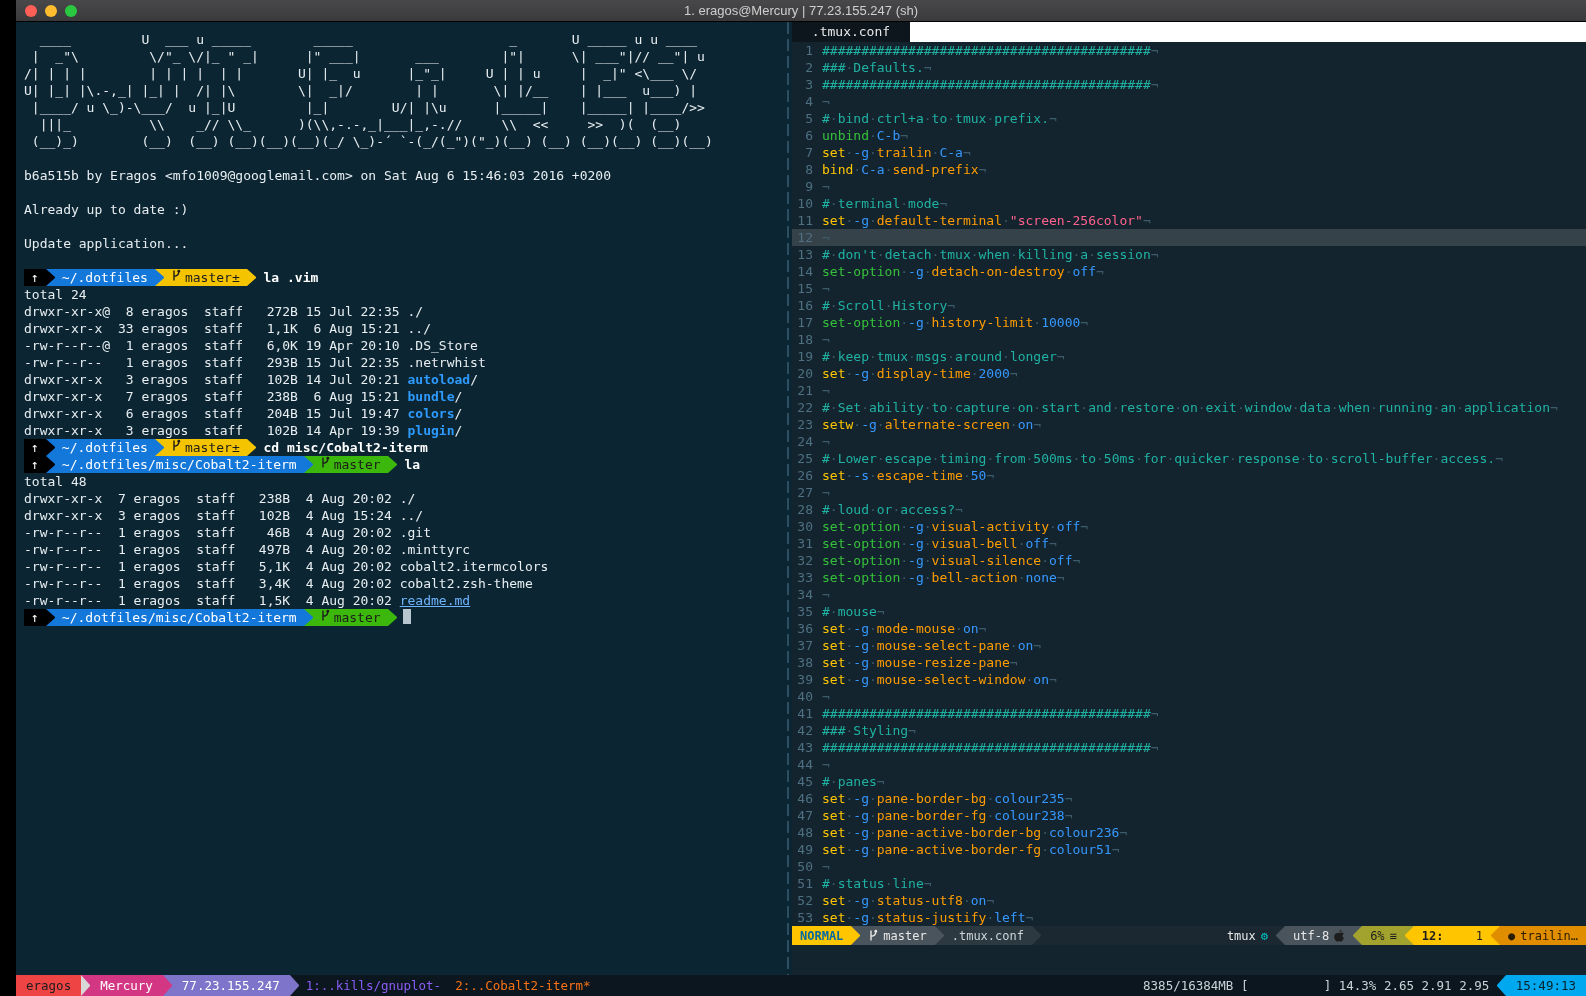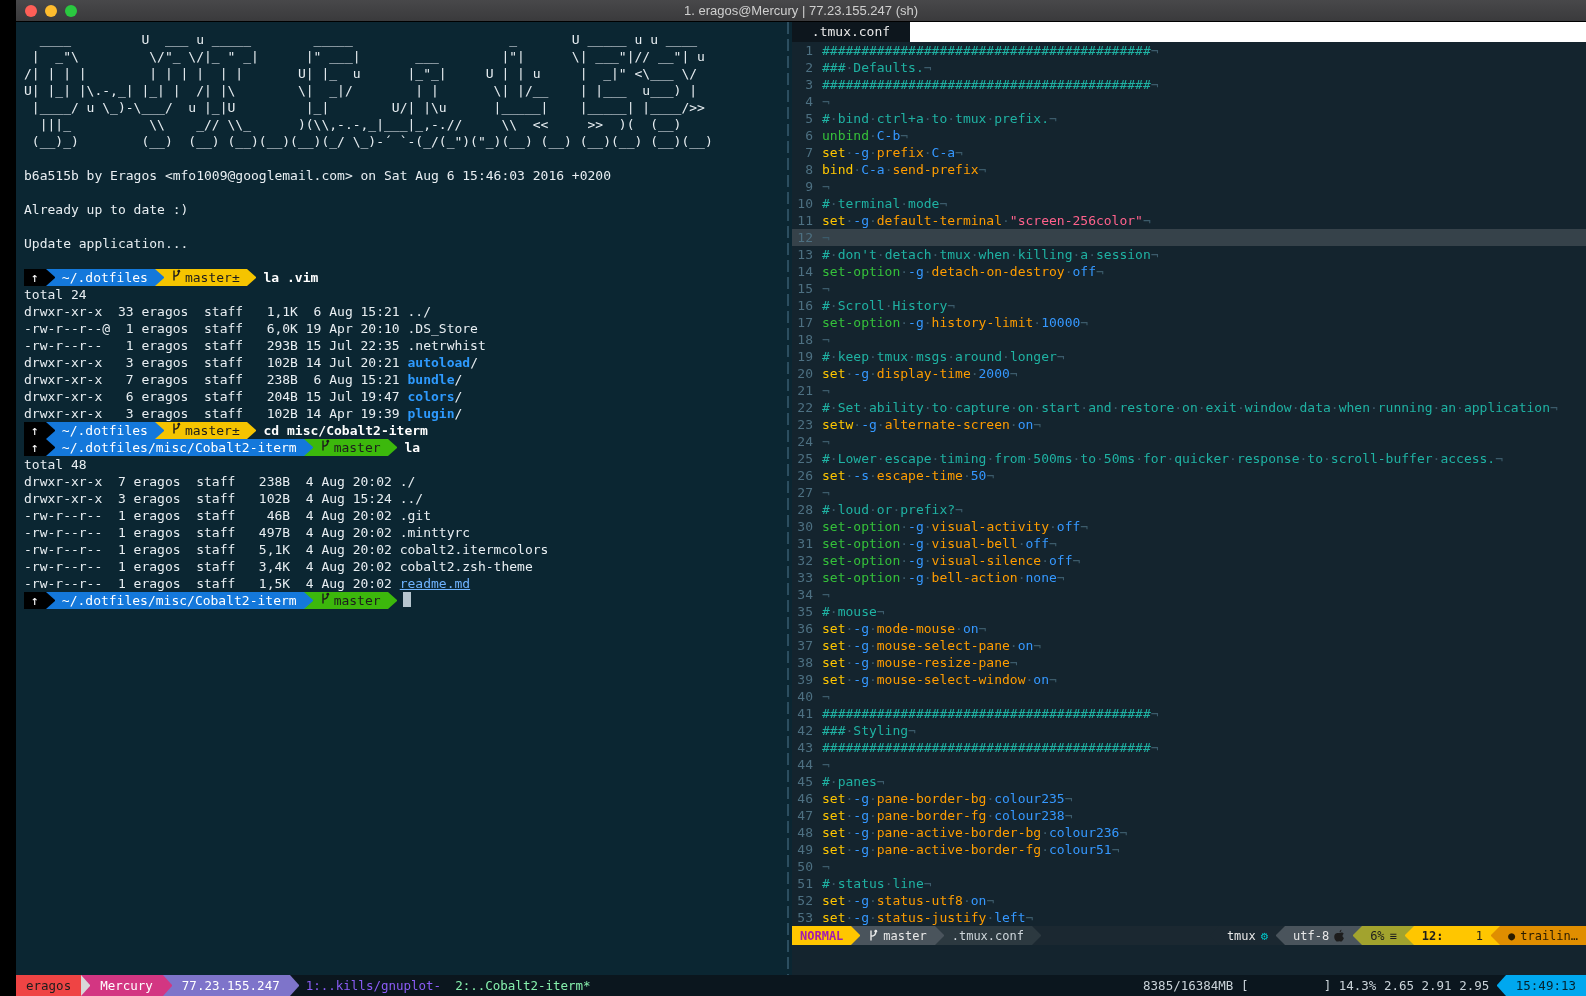--- a/index.html
+++ b/index.html
@@ -90,20 +90,21 @@
         <div class="tline"></div>
         <div class="tline"><span class="t-w">Already up to date :)</span></div>
         <div class="tline"></div>
         <div class="tline"><span class="t-w">Update application...</span></div>
         <div class="tline"></div>
         <div class="tline"><span class="pseg" style="background: rgb(0, 0, 0); color: rgb(255, 255, 255);"><span>↑</span></span><span class="pl-arrow" style="border-left: 9px solid rgb(0, 0, 0); background: rgb(20, 120, 219);"></span><span class="pseg" style="background: rgb(20, 120, 219); color: rgb(255, 255, 255);"><span>~/.dotfiles</span></span><span class="pl-arrow" style="border-left: 9px solid rgb(20, 120, 219); background: rgb(245, 196, 0);"></span><span class="pseg" style="background: rgb(245, 196, 0); color: rgb(29, 29, 29);"><span class="icon"><svg width="10" height="13" viewBox="0 0 10 13">
                 <path d="M3 1.5 V11.5 M3 7.2 C6.8 7.2 7.8 5.6 7.8 2.6" fill="none" stroke="currentColor" stroke-width="1.4"></path>
                 <circle cx="7.8" cy="2.2" r="1.4" fill="currentColor"></circle>
               </svg></span><span>master±</span></span><span class="pl-arrow" style="border-left: 9px solid rgb(245, 196, 0); background: rgb(11, 38, 50);"></span><span class="cmd"> la .vim</span></div>
         <div class="tline"><span class="t-w">total 24</span></div>
+        <div class="tline"><span class="t-w">drwxr-xr-x@  8 eragos  staff   272B 15 Jul 22:35 ./</span></div>
         <div class="tline"><span class="t-w">drwxr-xr-x  33 eragos  staff   1,1K  6 Aug 15:21 ../</span></div>
         <div class="tline"><span class="t-w">-rw-r--r--@  1 eragos  staff   6,0K 19 Apr 20:10 .DS_Store</span></div>
         <div class="tline"><span class="t-w">-rw-r--r--   1 eragos  staff   293B 15 Jul 22:35 .netrwhist</span></div>
         <div class="tline"><span class="t-w">drwxr-xr-x   3 eragos  staff   102B 14 Jul 20:21 </span><span class="t-d">autoload</span><span class="t-w">/</span></div>
         <div class="tline"><span class="t-w">drwxr-xr-x   7 eragos  staff   238B  6 Aug 15:21 </span><span class="t-d">bundle</span><span class="t-w">/</span></div>
         <div class="tline"><span class="t-w">drwxr-xr-x   6 eragos  staff   204B 15 Jul 19:47 </span><span class="t-d">colors</span><span class="t-w">/</span></div>
         <div class="tline"><span class="t-w">drwxr-xr-x   3 eragos  staff   102B 14 Apr 19:39 </span><span class="t-d">plugin</span><span class="t-w">/</span></div>
         <div class="tline"><span class="pseg" style="background: rgb(0, 0, 0); color: rgb(255, 255, 255);"><span>↑</span></span><span class="pl-arrow" style="border-left: 9px solid rgb(0, 0, 0); background: rgb(20, 120, 219);"></span><span class="pseg" style="background: rgb(20, 120, 219); color: rgb(255, 255, 255);"><span>~/.dotfiles</span></span><span class="pl-arrow" style="border-left: 9px solid rgb(20, 120, 219); background: rgb(245, 196, 0);"></span><span class="pseg" style="background: rgb(245, 196, 0); color: rgb(29, 29, 29);"><span class="icon"><svg width="10" height="13" viewBox="0 0 10 13">
                 <path d="M3 1.5 V11.5 M3 7.2 C6.8 7.2 7.8 5.6 7.8 2.6" fill="none" stroke="currentColor" stroke-width="1.4"></path>
                 <circle cx="7.8" cy="2.2" r="1.4" fill="currentColor"></circle>
@@ -131,42 +132,42 @@
         <span class="vimtab"> .tmux.conf </span>
         <span class="tabfill"></span>
       </div>
       <div id="vim-lines">
           <div class="vline"><span class="lnum">1</span><span class="t-c">##########################################</span><span class="t-n">¬</span></div>
           <div class="vline"><span class="lnum">2</span><span class="t-c">###</span><span class="t-n">·</span><span class="t-c">Defaults.</span><span class="t-n">¬</span></div>
           <div class="vline"><span class="lnum">3</span><span class="t-c">##########################################</span><span class="t-n">¬</span></div>
           <div class="vline"><span class="lnum">4</span><span class="t-n">¬</span></div>
           <div class="vline"><span class="lnum">5</span><span class="t-c">#</span><span class="t-n">·</span><span class="t-c">bind</span><span class="t-n">·</span><span class="t-c">ctrl+a</span><span class="t-n">·</span><span class="t-c">to</span><span class="t-n">·</span><span class="t-c">tmux</span><span class="t-n">·</span><span class="t-c">prefix.</span><span class="t-n">¬</span></div>
           <div class="vline"><span class="lnum">6</span><span class="t-g">unbind</span><span class="t-n">·</span><span class="t-b">C-b</span><span class="t-n">¬</span></div>
-          <div class="vline"><span class="lnum">7</span><span class="t-y">set</span><span class="t-n">·</span><span class="t-b">-g</span><span class="t-n">·</span><span class="t-o">prefix</span><span class="t-n">·</span><span class="t-b">C-a</span><span class="t-n">¬</span></div>
+          <div class="vline"><span class="lnum">7</span><span class="t-y">set</span><span class="t-n">·</span><span class="t-b">-g</span><span class="t-n">·</span><span class="t-o">trailin</span><span class="t-n">·</span><span class="t-b">C-a</span><span class="t-n">¬</span></div>
           <div class="vline"><span class="lnum">8</span><span class="t-y">bind</span><span class="t-n">·</span><span class="t-b">C-a</span><span class="t-n">·</span><span class="t-o">send-prefix</span><span class="t-n">¬</span></div>
           <div class="vline"><span class="lnum">9</span><span class="t-n">¬</span></div>
           <div class="vline"><span class="lnum">10</span><span class="t-c">#</span><span class="t-n">·</span><span class="t-c">terminal</span><span class="t-n">·</span><span class="t-c">mode</span><span class="t-n">¬</span></div>
           <div class="vline"><span class="lnum">11</span><span class="t-y">set</span><span class="t-n">·</span><span class="t-b">-g</span><span class="t-n">·</span><span class="t-o">default-terminal</span><span class="t-n">·</span><span class="t-p">"screen-256color"</span><span class="t-n">¬</span></div>
           <div class="vline cursorline"><span class="lnum">12</span><span class="t-n">¬</span></div>
           <div class="vline"><span class="lnum">13</span><span class="t-c">#</span><span class="t-n">·</span><span class="t-c">don't</span><span class="t-n">·</span><span class="t-c">detach</span><span class="t-n">·</span><span class="t-c">tmux</span><span class="t-n">·</span><span class="t-c">when</span><span class="t-n">·</span><span class="t-c">killing</span><span class="t-n">·</span><span class="t-c">a</span><span class="t-n">·</span><span class="t-c">session</span><span class="t-n">¬</span></div>
           <div class="vline"><span class="lnum">14</span><span class="t-g">set-option</span><span class="t-n">·</span><span class="t-b">-g</span><span class="t-n">·</span><span class="t-o">detach-on-destroy</span><span class="t-n">·</span><span class="t-b">off</span><span class="t-n">¬</span></div>
           <div class="vline"><span class="lnum">15</span><span class="t-n">¬</span></div>
           <div class="vline"><span class="lnum">16</span><span class="t-c">#</span><span class="t-n">·</span><span class="t-c">Scroll</span><span class="t-n">·</span><span class="t-c">History</span><span class="t-n">¬</span></div>
           <div class="vline"><span class="lnum">17</span><span class="t-g">set-option</span><span class="t-n">·</span><span class="t-b">-g</span><span class="t-n">·</span><span class="t-o">history-limit</span><span class="t-n">·</span><span class="t-b">10000</span><span class="t-n">¬</span></div>
           <div class="vline"><span class="lnum">18</span><span class="t-n">¬</span></div>
           <div class="vline"><span class="lnum">19</span><span class="t-c">#</span><span class="t-n">·</span><span class="t-c">keep</span><span class="t-n">·</span><span class="t-c">tmux</span><span class="t-n">·</span><span class="t-c">msgs</span><span class="t-n">·</span><span class="t-c">around</span><span class="t-n">·</span><span class="t-c">longer</span><span class="t-n">¬</span></div>
           <div class="vline"><span class="lnum">20</span><span class="t-y">set</span><span class="t-n">·</span><span class="t-b">-g</span><span class="t-n">·</span><span class="t-o">display-time</span><span class="t-n">·</span><span class="t-b">2000</span><span class="t-n">¬</span></div>
           <div class="vline"><span class="lnum">21</span><span class="t-n">¬</span></div>
           <div class="vline"><span class="lnum">22</span><span class="t-c">#</span><span class="t-n">·</span><span class="t-c">Set</span><span class="t-n">·</span><span class="t-c">ability</span><span class="t-n">·</span><span class="t-c">to</span><span class="t-n">·</span><span class="t-c">capture</span><span class="t-n">·</span><span class="t-c">on</span><span class="t-n">·</span><span class="t-c">start</span><span class="t-n">·</span><span class="t-c">and</span><span class="t-n">·</span><span class="t-c">restore</span><span class="t-n">·</span><span class="t-c">on</span><span class="t-n">·</span><span class="t-c">exit</span><span class="t-n">·</span><span class="t-c">window</span><span class="t-n">·</span><span class="t-c">data</span><span class="t-n">·</span><span class="t-c">when</span><span class="t-n">·</span><span class="t-c">running</span><span class="t-n">·</span><span class="t-c">an</span><span class="t-n">·</span><span class="t-c">application</span><span class="t-n">¬</span></div>
           <div class="vline"><span class="lnum">23</span><span class="t-y">setw</span><span class="t-n">·</span><span class="t-b">-g</span><span class="t-n">·</span><span class="t-o">alternate-screen</span><span class="t-n">·</span><span class="t-b">on</span><span class="t-n">¬</span></div>
           <div class="vline"><span class="lnum">24</span><span class="t-n">¬</span></div>
           <div class="vline"><span class="lnum">25</span><span class="t-c">#</span><span class="t-n">·</span><span class="t-c">Lower</span><span class="t-n">·</span><span class="t-c">escape</span><span class="t-n">·</span><span class="t-c">timing</span><span class="t-n">·</span><span class="t-c">from</span><span class="t-n">·</span><span class="t-c">500ms</span><span class="t-n">·</span><span class="t-c">to</span><span class="t-n">·</span><span class="t-c">50ms</span><span class="t-n">·</span><span class="t-c">for</span><span class="t-n">·</span><span class="t-c">quicker</span><span class="t-n">·</span><span class="t-c">response</span><span class="t-n">·</span><span class="t-c">to</span><span class="t-n">·</span><span class="t-c">scroll-buffer</span><span class="t-n">·</span><span class="t-c">access.</span><span class="t-n">¬</span></div>
           <div class="vline"><span class="lnum">26</span><span class="t-y">set</span><span class="t-n">·</span><span class="t-b">-s</span><span class="t-n">·</span><span class="t-o">escape-time</span><span class="t-n">·</span><span class="t-b">50</span><span class="t-n">¬</span></div>
           <div class="vline"><span class="lnum">27</span><span class="t-n">¬</span></div>
-          <div class="vline"><span class="lnum">28</span><span class="t-c">#</span><span class="t-n">·</span><span class="t-c">loud</span><span class="t-n">·</span><span class="t-c">or</span><span class="t-n">·</span><span class="t-c">prefix?</span><span class="t-n">¬</span></div>
+          <div class="vline"><span class="lnum">28</span><span class="t-c">#</span><span class="t-n">·</span><span class="t-c">loud</span><span class="t-n">·</span><span class="t-c">or</span><span class="t-n">·</span><span class="t-c">access?</span><span class="t-n">¬</span></div>
           <div class="vline"><span class="lnum">30</span><span class="t-g">set-option</span><span class="t-n">·</span><span class="t-b">-g</span><span class="t-n">·</span><span class="t-o">visual-activity</span><span class="t-n">·</span><span class="t-b">off</span><span class="t-n">¬</span></div>
           <div class="vline"><span class="lnum">31</span><span class="t-g">set-option</span><span class="t-n">·</span><span class="t-b">-g</span><span class="t-n">·</span><span class="t-o">visual-bell</span><span class="t-n">·</span><span class="t-b">off</span><span class="t-n">¬</span></div>
           <div class="vline"><span class="lnum">32</span><span class="t-g">set-option</span><span class="t-n">·</span><span class="t-b">-g</span><span class="t-n">·</span><span class="t-o">visual-silence</span><span class="t-n">·</span><span class="t-b">off</span><span class="t-n">¬</span></div>
           <div class="vline"><span class="lnum">33</span><span class="t-g">set-option</span><span class="t-n">·</span><span class="t-b">-g</span><span class="t-n">·</span><span class="t-o">bell-action</span><span class="t-n">·</span><span class="t-b">none</span><span class="t-n">¬</span></div>
           <div class="vline"><span class="lnum">34</span><span class="t-n">¬</span></div>
           <div class="vline"><span class="lnum">35</span><span class="t-c">#</span><span class="t-n">·</span><span class="t-c">mouse</span><span class="t-n">¬</span></div>
           <div class="vline"><span class="lnum">36</span><span class="t-y">set</span><span class="t-n">·</span><span class="t-b">-g</span><span class="t-n">·</span><span class="t-o">mode-mouse</span><span class="t-n">·</span><span class="t-b">on</span><span class="t-n">¬</span></div>
           <div class="vline"><span class="lnum">37</span><span class="t-y">set</span><span class="t-n">·</span><span class="t-b">-g</span><span class="t-n">·</span><span class="t-o">mouse-select-pane</span><span class="t-n">·</span><span class="t-b">on</span><span class="t-n">¬</span></div>
           <div class="vline"><span class="lnum">38</span><span class="t-y">set</span><span class="t-n">·</span><span class="t-b">-g</span><span class="t-n">·</span><span class="t-o">mouse-resize-pane</span><span class="t-n">¬</span></div>
           <div class="vline"><span class="lnum">39</span><span class="t-y">set</span><span class="t-n">·</span><span class="t-b">-g</span><span class="t-n">·</span><span class="t-o">mouse-select-window</span><span class="t-n">·</span><span class="t-b">on</span><span class="t-n">¬</span></div>
@@ -179,21 +180,21 @@
           <div class="vline"><span class="lnum">46</span><span class="t-y">set</span><span class="t-n">·</span><span class="t-b">-g</span><span class="t-n">·</span><span class="t-o">pane-border-bg</span><span class="t-n">·</span><span class="t-b">colour235</span><span class="t-n">¬</span></div>
           <div class="vline"><span class="lnum">47</span><span class="t-y">set</span><span class="t-n">·</span><span class="t-b">-g</span><span class="t-n">·</span><span class="t-o">pane-border-fg</span><span class="t-n">·</span><span class="t-b">colour238</span><span class="t-n">¬</span></div>
           <div class="vline"><span class="lnum">48</span><span class="t-y">set</span><span class="t-n">·</span><span class="t-b">-g</span><span class="t-n">·</span><span class="t-o">pane-active-border-bg</span><span class="t-n">·</span><span class="t-b">colour236</span><span class="t-n">¬</span></div>
           <div class="vline"><span class="lnum">49</span><span class="t-y">set</span><span class="t-n">·</span><span class="t-b">-g</span><span class="t-n">·</span><span class="t-o">pane-active-border-fg</span><span class="t-n">·</span><span class="t-b">colour51</span><span class="t-n">¬</span></div>
           <div class="vline"><span class="lnum">50</span><span class="t-n">¬</span></div>
           <div class="vline"><span class="lnum">51</span><span class="t-c">#</span><span class="t-n">·</span><span class="t-c">status</span><span class="t-n">·</span><span class="t-c">line</span><span class="t-n">¬</span></div>
           <div class="vline"><span class="lnum">52</span><span class="t-y">set</span><span class="t-n">·</span><span class="t-b">-g</span><span class="t-n">·</span><span class="t-o">status-utf8</span><span class="t-n">·</span><span class="t-b">on</span><span class="t-n">¬</span></div>
           <div class="vline"><span class="lnum">53</span><span class="t-y">set</span><span class="t-n">·</span><span class="t-b">-g</span><span class="t-n">·</span><span class="t-o">status-justify</span><span class="t-n">·</span><span class="t-b">left</span><span class="t-n">¬</span></div>
         </div>
       <div class="statusline" id="vim-statusline">
-          <span class="sseg" style="background: rgb(255, 198, 0); color: #a21caf; font-weight: bold;"><span>NORMAL</span></span>
+          <span class="sseg" style="background: rgb(255, 198, 0); color: #0369a1; font-weight: bold;"><span>NORMAL</span></span>
           <span class="pl-arrow a19" style="border-left: 9px solid rgb(255, 198, 0); background: rgb(74, 84, 92);"></span>
           <span class="sseg" style="background: rgb(74, 84, 92); color: rgb(232, 232, 232);"><span class="icon"><svg width="10" height="13" viewBox="0 0 10 13">
                 <path d="M3 1.5 V11.5 M3 7.2 C6.8 7.2 7.8 5.6 7.8 2.6" fill="none" stroke="currentColor" stroke-width="1.4"></path>
                 <circle cx="7.8" cy="2.2" r="1.4" fill="currentColor"></circle>
               </svg></span><span>master</span></span>
           <span class="pl-arrow a19" style="border-left: 9px solid rgb(74, 84, 92); background: rgb(44, 57, 64);"></span>
           <span class="sseg" style="background: rgb(44, 57, 64); color: rgb(205, 213, 218);"><span>.tmux.conf</span></span>
           <span class="pl-arrow a19" style="border-left: 9px solid rgb(44, 57, 64); background: rgb(27, 40, 49);"></span>
           <span class="tspacer" style="background: rgb(27, 40, 49);"></span>
           <span class="pl-arrow a19" style="border-right: 9px solid rgb(27, 40, 49); background: rgb(27, 40, 49);"></span>
@@ -216,19 +217,19 @@
     </div>
   </div>
   <div class="tmuxbar" id="tmux-bar">
       <span class="tseg" style="background: #ef4444; color: rgb(29, 29, 29);"><span>eragos</span></span>
       <span class="pl-arrow a21" style="border-left: 9px solid rgb(216, 216, 216); background: rgb(211, 54, 130);"></span>
       <span class="tseg" style="background: rgb(211, 54, 130); color: rgb(255, 255, 255);"><span>Mercury</span></span>
       <span class="pl-arrow a21" style="border-left: 9px solid rgb(211, 54, 130); background: rgb(126, 116, 202);"></span>
       <span class="tseg" style="background: rgb(126, 116, 202); color: rgb(255, 255, 255);"><span>77.23.155.247</span></span>
       <span class="pl-arrow a21" style="border-left: 9px solid rgb(126, 116, 202); background: rgb(11, 22, 30);"></span>
       <span class="twin" style="color: #8b5cf6;">1:..kills/gnuplot-</span>
-      <span class="twin" style="color: #86efac;">2:..Cobalt2-iterm*</span>
+      <span class="twin" style="color: #f97316;">2:..Cobalt2-iterm*</span>
       <span class="tspacer"></span>
       <span class="tstatus">8385/16384MB [          ] 14.3% 2.65 2.91 2.95 </span>
       <span class="pl-arrow a21" style="border-right: 9px solid rgb(0, 168, 239); background: rgb(11, 22, 30);"></span>
       <span class="tseg" style="background: rgb(0, 168, 239); color: rgb(4, 34, 44);"><span>15:49:13</span></span>
     </div>
 </div>
 
 </body></html>

